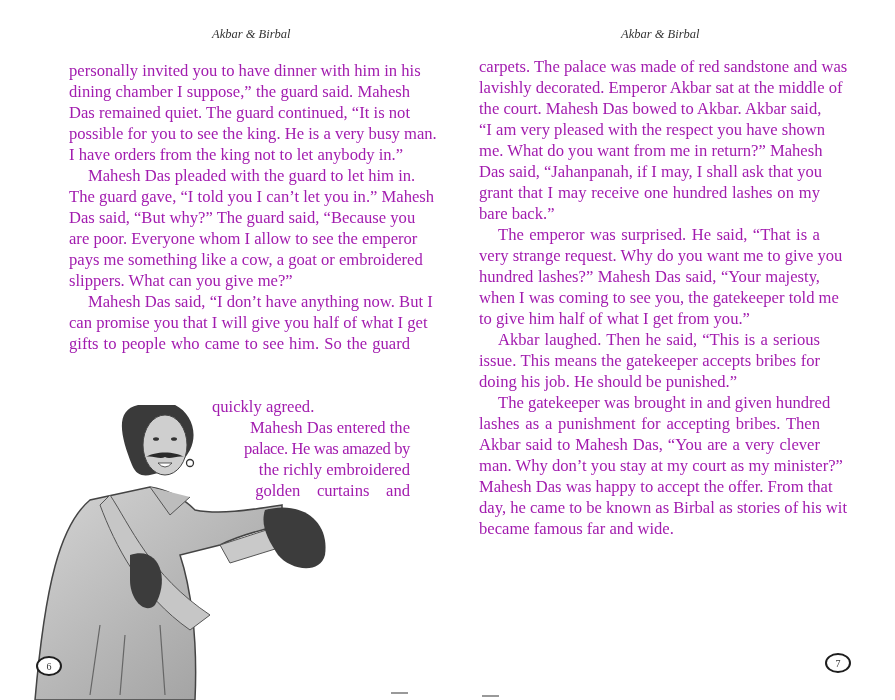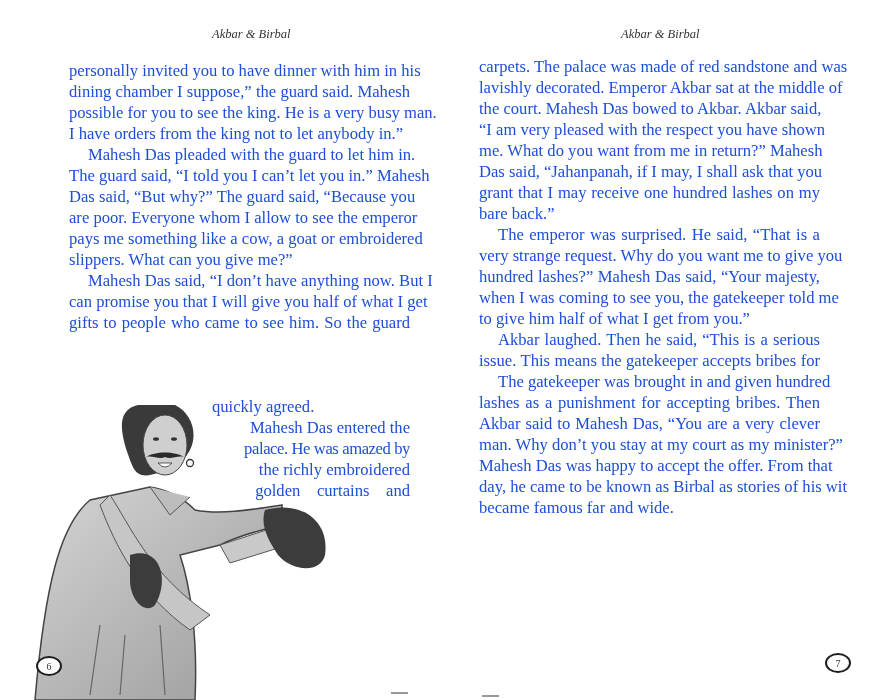--- a/index.html
+++ b/index.html
@@ -4,45 +4,46 @@
 <style>
   html, body { margin:0; padding:0; background:#ffffff; }
   body { width:895px; height:700px; position:relative; overflow:hidden;
          font-family:"DejaVu Serif", "Liberation Serif", serif; color:#2b2b2b; }
   .page { position:absolute; top:0; height:496px; }
   #left-page { left:0; width:447px; }
   #right-page { left:447px; width:448px; }
   .running-head { position:absolute; top:27px; font-family:"Liberation Serif", serif;
         font-style:italic; font-size:12.5px; color:#333; white-space:nowrap; }
   .text-block { position:absolute; font-family:"Liberation Serif", serif; font-size:16.6px;
-        line-height:21px; color:#1d4ed8; }
+        line-height:21px; color:#a21caf; }
   .line { display:block; height:21px; white-space:nowrap; text-align:justify;
         text-align-last:justify; }
   .line.last { text-align-last:left; }
   .line.indent { padding-left:19px; }
   .line.right { text-align:right; text-align-last:right; }
   .page-num { position:absolute; width:26px; height:20px; border:2.5px solid #1e1e1e;
         border-radius:50%; background:#fff; font-family:"Liberation Serif", serif;
         font-size:10px; color:#333; display:flex; align-items:center; justify-content:center; box-sizing:border-box;}
   .dash { position:absolute; height:1.5px; width:17px; background:#999; }
   #illustration { position:absolute; left:20px; top:405px; width:335px; height:295px; }
 </style>
 </head>
 <body>
 
 <div class="page" id="left-page">
   <div class="running-head" style="left:212px;">Akbar &amp; Birbal</div>
 
   <div class="text-block" style="left:69px; top:60px; width:341px;">
     <span class="line">personally invited you to have dinner with him in his</span>
     <span class="line">dining chamber I suppose,” the guard said. Mahesh</span>
+    <span class="line">Das remained quiet. The guard continued, “It is not</span>
     <span class="line">possible for you to see the king. He is a very busy man.</span>
     <span class="line last">I have orders from the king not to let anybody in.”</span>
     <span class="line indent">Mahesh Das pleaded with the guard to let him in.</span>
-    <span class="line">The guard said, “I told you I can’t let you in.” Mahesh</span>
+    <span class="line">The guard gave, “I told you I can’t let you in.” Mahesh</span>
     <span class="line">Das said, “But why?” The guard said, “Because you</span>
     <span class="line">are poor. Everyone whom I allow to see the emperor</span>
     <span class="line">pays me something like a cow, a goat or embroidered</span>
     <span class="line last">slippers. What can you give me?”</span>
     <span class="line indent">Mahesh Das said, “I don’t have anything now. But I</span>
     <span class="line">can promise you that I will give you half of what I get</span>
     <span class="line">gifts to people who came to see him. So the guard</span>
   </div>
 
   <svg id="illustration" viewBox="0 0 335 295">
@@ -105,20 +106,21 @@
     <span class="line">Das said, “Jahanpanah, if I may, I shall ask that you</span>
     <span class="line">grant that I may receive one hundred lashes on my</span>
     <span class="line last">bare back.”</span>
     <span class="line indent">The emperor was surprised. He said, “That is a</span>
     <span class="line">very strange request. Why do you want me to give you</span>
     <span class="line">hundred lashes?” Mahesh Das said, “Your majesty,</span>
     <span class="line">when I was coming to see you, the gatekeeper told me</span>
     <span class="line last">to give him half of what I get from you.”</span>
     <span class="line indent">Akbar laughed. Then he said, “This is a serious</span>
     <span class="line">issue. This means the gatekeeper accepts bribes for</span>
+    <span class="line last">doing his job. He should be punished.”</span>
     <span class="line indent">The gatekeeper was brought in and given hundred</span>
     <span class="line">lashes as a punishment for accepting bribes. Then</span>
     <span class="line">Akbar said to Mahesh Das, “You are a very clever</span>
     <span class="line">man. Why don’t you stay at my court as my minister?”</span>
     <span class="line">Mahesh Das was happy to accept the offer. From that</span>
     <span class="line">day, he came to be known as Birbal as stories of his wit</span>
     <span class="line last">became famous far and wide.</span>
   </div>
 
   <div class="page-num" style="left:378px; top:653px;">7</div>

